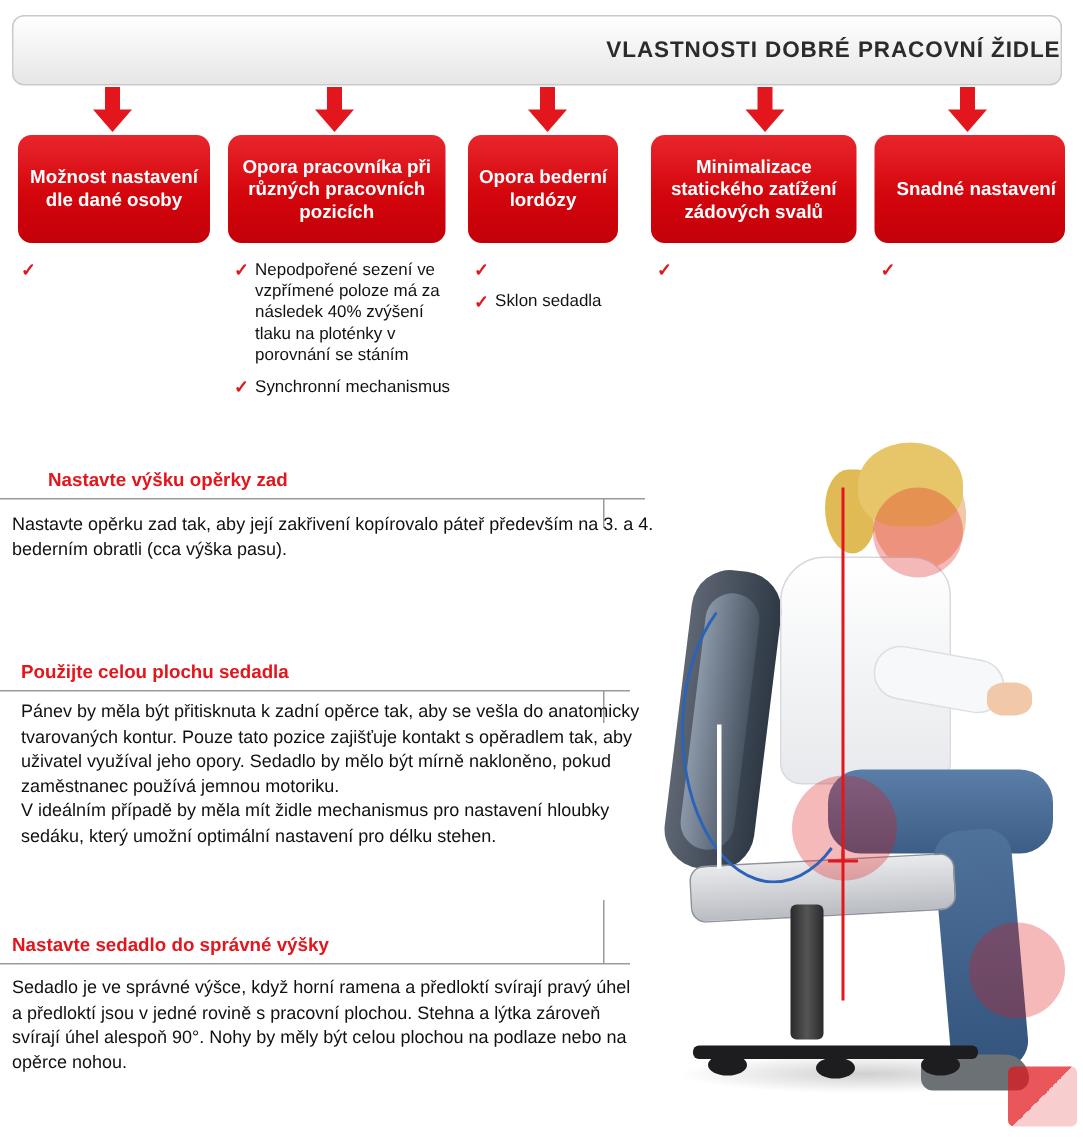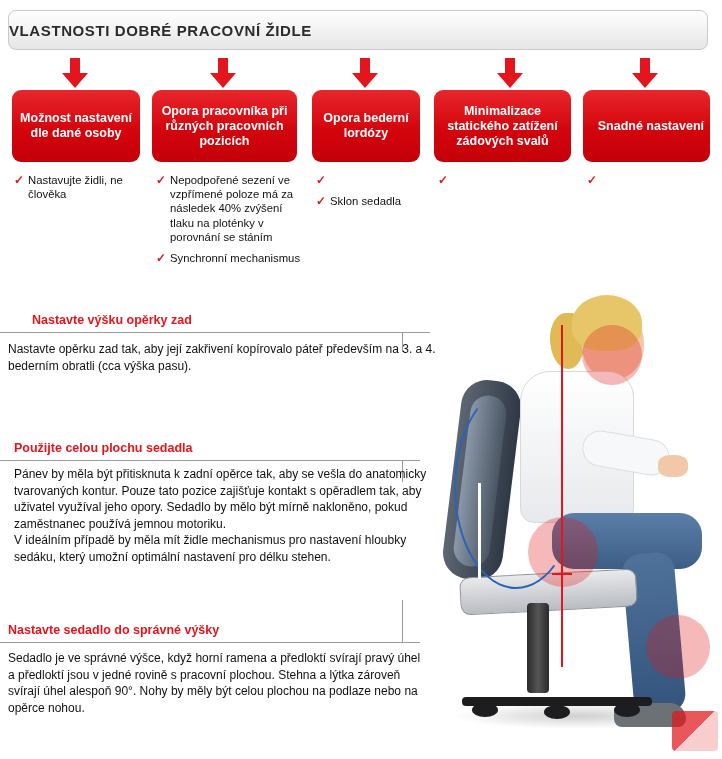--- a/index.html
+++ b/index.html
@@ -15,28 +15,29 @@
     position: relative;
     overflow: hidden;
   }
 
   
   .title-bar {
     position: absolute;
     left: 8px;
     top: 10px;
     width: 700px;
-    height: 40px;
+    height: 47px;
     border: 1px solid #c9c9c9;
     border-radius: 8px;
     background: linear-gradient(to bottom, #ffffff 0%, #f1f1f1 55%, #e6e6e6 100%);
     box-sizing: border-box;
     display: flex;
     align-items: center;
-    justify-content: flex-start;
+    justify-content: flex-end;
+    padding-left: 9px;
   }
   .title-bar .title-text {
     font-size: 15px;
     font-weight: bold;
     letter-spacing: 0.6px;
     color: #2b2b2b;
   }
 
   
   .arrow {
@@ -281,35 +282,33 @@
     <div class="stem"></div>
     <div class="head"></div>
   </div>
 
 <div class="redbox" style="left:12px;  width:128px;padding-left:6px;">
   <span>Možnost nastavení dle dané osoby</span>
 </div>
 <div class="redbox" style="left:152px; width:145px;">
   <span>Opora pracovníka při různých pracovních pozicích</span>
 </div>
-<div class="redbox" style="left:312px; width:108px;">
+<div class="redbox" style="left:312px; width:100px;">
   <span>Opora bederní lordózy</span>
 </div>
 <div class="redbox" style="left:434px; width:137px;">
   <span>Minimalizace statického zatížení zádových svalů</span>
 </div>
 <div class="redbox" style="left:583px; width:127px;justify-content:flex-end;">
   <span>Snadné nastavení</span>
 </div>
 
 <div class="bullets" style="left:14px; width:132px;">
   <div class="bullet-row">
     <span class="check">✓</span>
-    <span class="bullet-text">Nastavujte židli,
-ne člověka</span>
   </div>
 </div>
 
 <div class="bullets" style="left:156px; width:145px;">
   <div class="bullet-row">
     <span class="check">✓</span>
     <span class="bullet-text">Nepodpořené sezení ve vzpřímené poloze má za následek 40% zvýšení tlaku na ploténky v porovnání se stáním</span>
   </div>
   <div class="bullet-row">
     <span class="check">✓</span>

